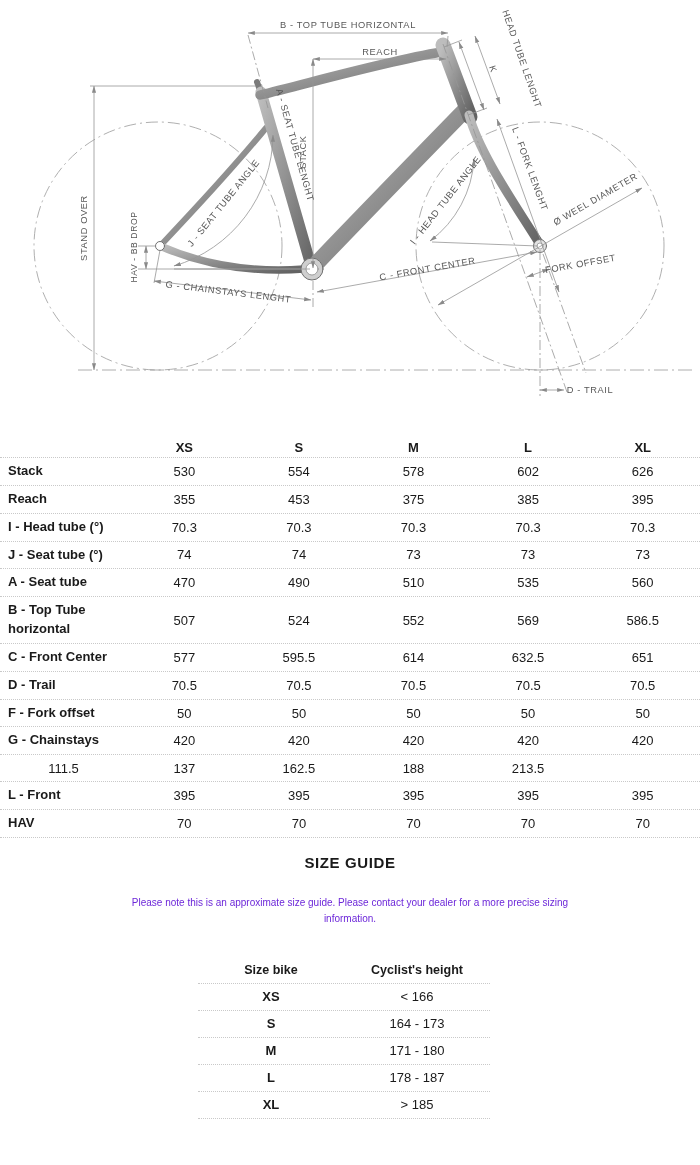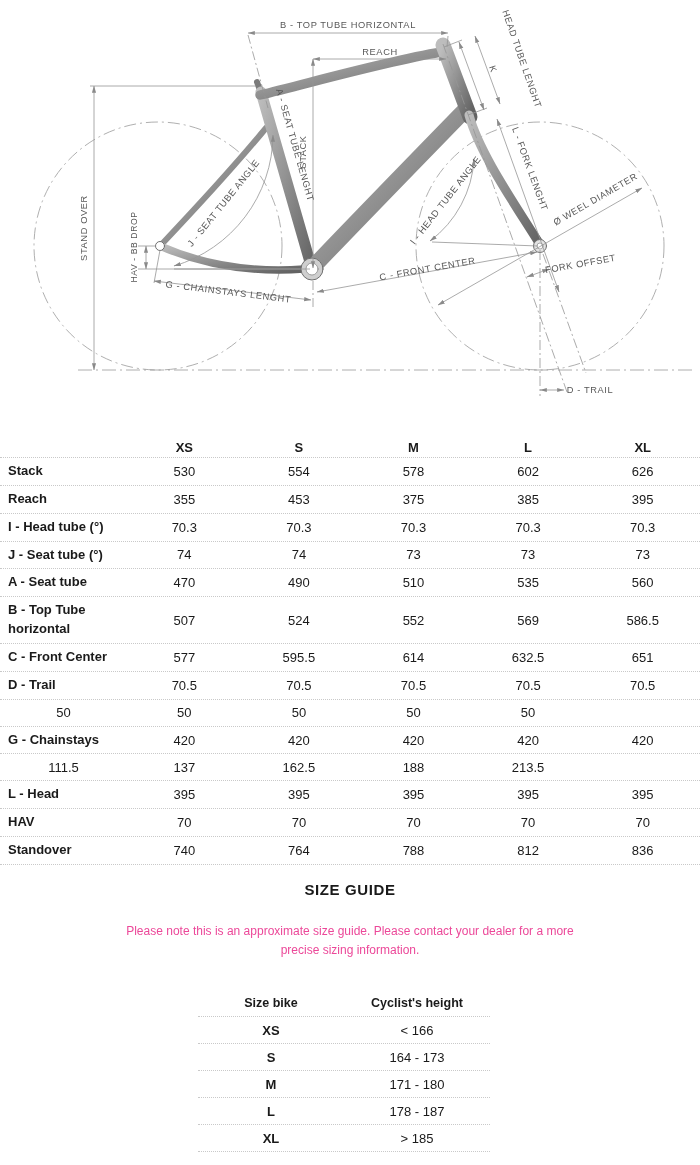--- a/index.html
+++ b/index.html
@@ -15,21 +15,21 @@
   .geo-row{display:grid;grid-template-columns:127px repeat(5,1fr);align-items:center;
            min-height:26px;border-bottom:1px dotted #c9c9c9;font-size:13px;}
   .geo-row.header{min-height:20px;border-bottom:1px dotted #c9c9c9;}
   .geo-row .lbl{font-weight:bold;padding:4px 4px 4px 8px;line-height:1.45;}
   .geo-row .val{text-align:center;}
   .geo-row .col-h{text-align:center;font-weight:bold;}
 
   
   .size-guide{margin-top:16px;}
   .sg-title{text-align:center;font-size:15px;font-weight:bold;letter-spacing:.6px;margin:14px 0 0 0;}
-  .sg-note{width:470px;margin:24px auto 0 auto;text-align:center;font-size:12px;line-height:1.6;color:#ec4899;}
+  .sg-note{width:470px;margin:24px auto 0 auto;text-align:center;font-size:10px;line-height:1.6;color:#6d28d9;}
   .sg-table{width:292px;margin:30px 0 0 198px;}
   .sg-row{display:grid;grid-template-columns:1fr 1fr;align-items:center;min-height:26px;
           border-bottom:1px dotted #c9c9c9;font-size:13px;text-align:center;}
   .sg-row.header{font-weight:bold;font-size:12.5px;}
   .sg-row .sz{font-weight:bold;}
 </style>
 </head>
 <body>
 
 <div class="page">
@@ -203,20 +203,21 @@
       </div>
       <div class="geo-row">
         <div class="lbl">D - Trail</div>
         <div class="val">70.5</div>
         <div class="val">70.5</div>
         <div class="val">70.5</div>
         <div class="val">70.5</div>
         <div class="val">70.5</div>
       </div>
       <div class="geo-row">
+        <div class="lbl">F - Fork offset</div>
         <div class="val">50</div>
         <div class="val">50</div>
         <div class="val">50</div>
         <div class="val">50</div>
         <div class="val">50</div>
       </div>
       <div class="geo-row">
         <div class="lbl">G - Chainstays</div>
         <div class="val">420</div>
         <div class="val">420</div>
@@ -225,42 +226,34 @@
         <div class="val">420</div>
       </div>
       <div class="geo-row">
         <div class="val">111.5</div>
         <div class="val">137</div>
         <div class="val">162.5</div>
         <div class="val">188</div>
         <div class="val">213.5</div>
       </div>
       <div class="geo-row">
-        <div class="lbl">L - Head</div>
+        <div class="lbl">L - Front</div>
         <div class="val">395</div>
         <div class="val">395</div>
         <div class="val">395</div>
         <div class="val">395</div>
         <div class="val">395</div>
       </div>
       <div class="geo-row">
         <div class="lbl">HAV</div>
         <div class="val">70</div>
         <div class="val">70</div>
         <div class="val">70</div>
         <div class="val">70</div>
         <div class="val">70</div>
-      </div>
-      <div class="geo-row">
-        <div class="lbl">Standover</div>
-        <div class="val">740</div>
-        <div class="val">764</div>
-        <div class="val">788</div>
-        <div class="val">812</div>
-        <div class="val">836</div>
       </div>
     </div>
 
   <div class="size-guide">
     <h2 class="sg-title">SIZE GUIDE</h2>
     <p class="sg-note">Please note this is an approximate size guide. Please contact your dealer for a more precise sizing information.</p>
     <div class="sg-table" id="sg-table">
         <div class="sg-row header">
           <div class="">Size bike</div>
           <div class="">Cyclist's height</div>

